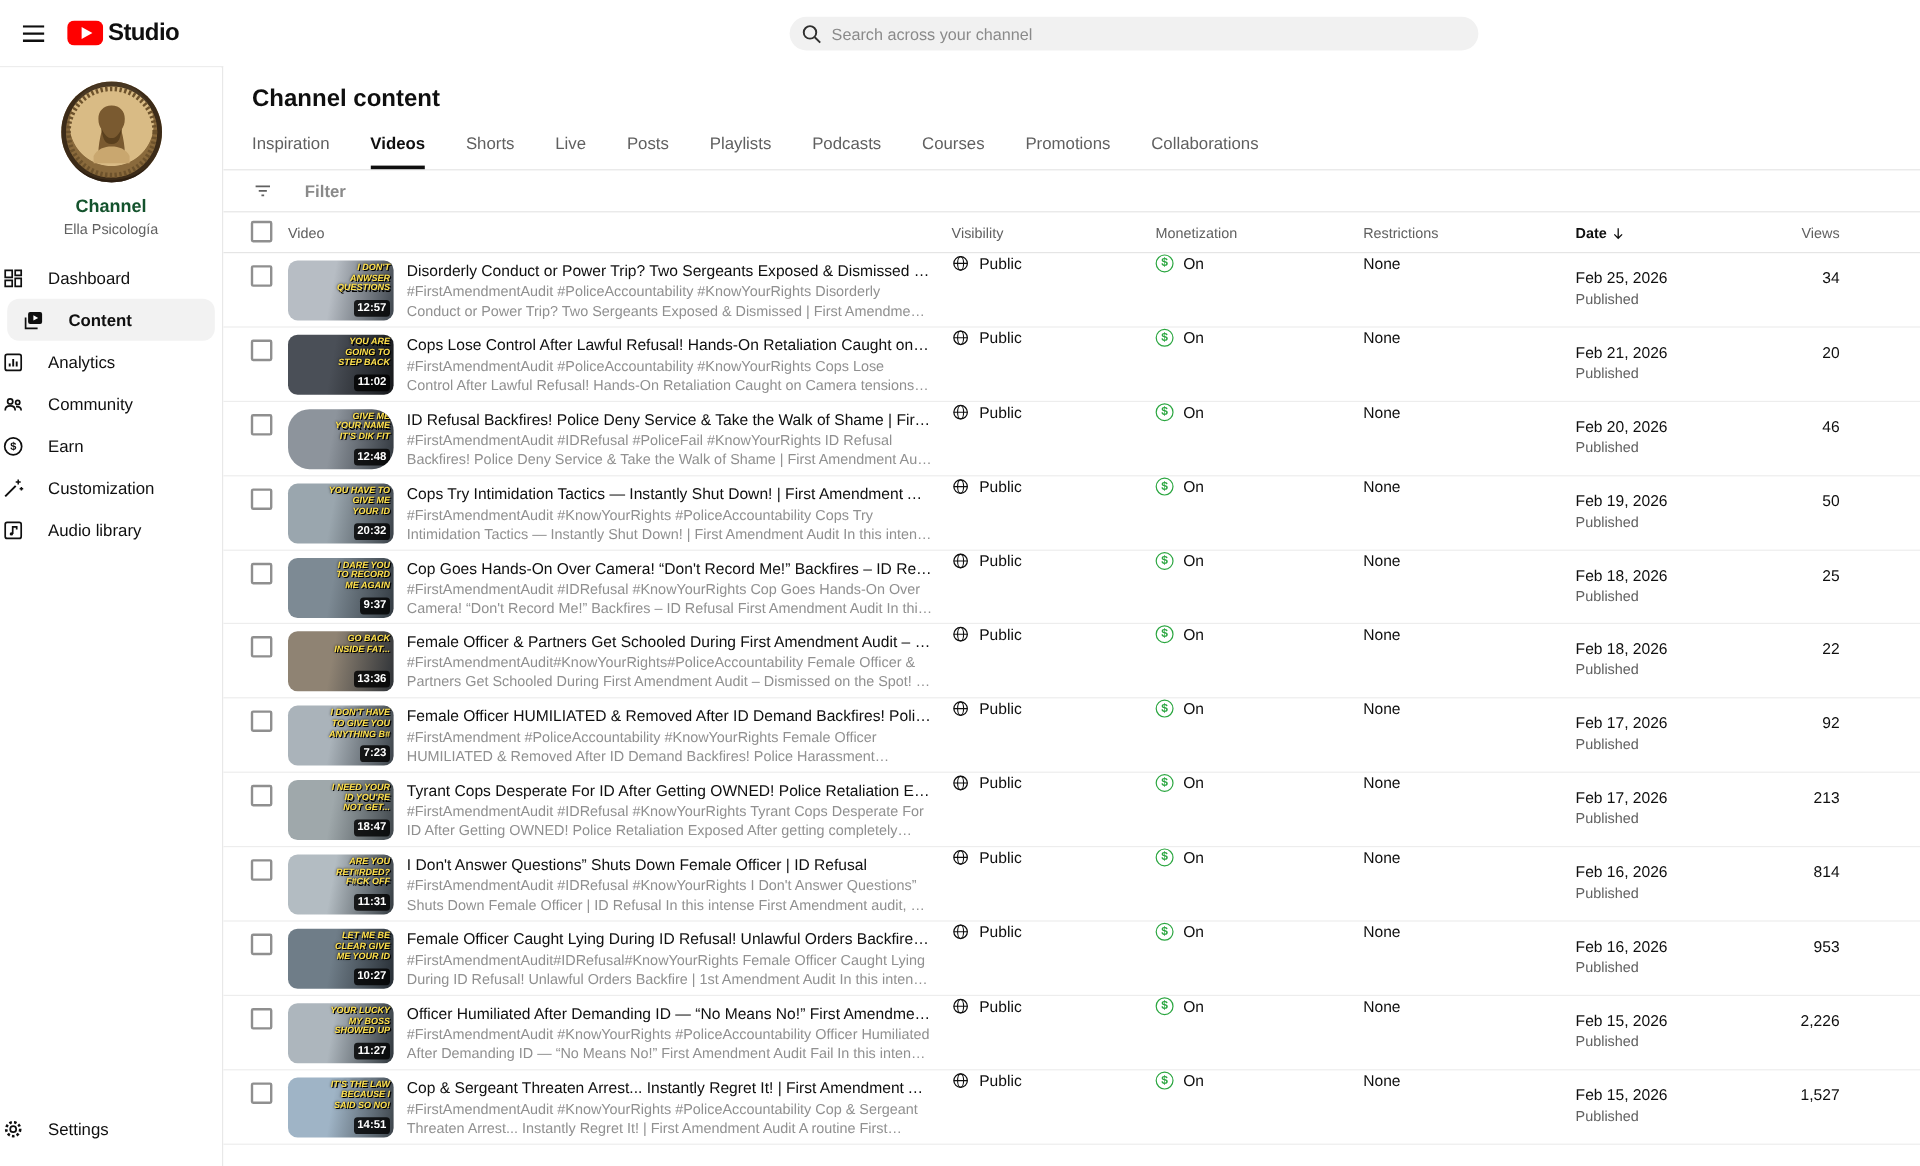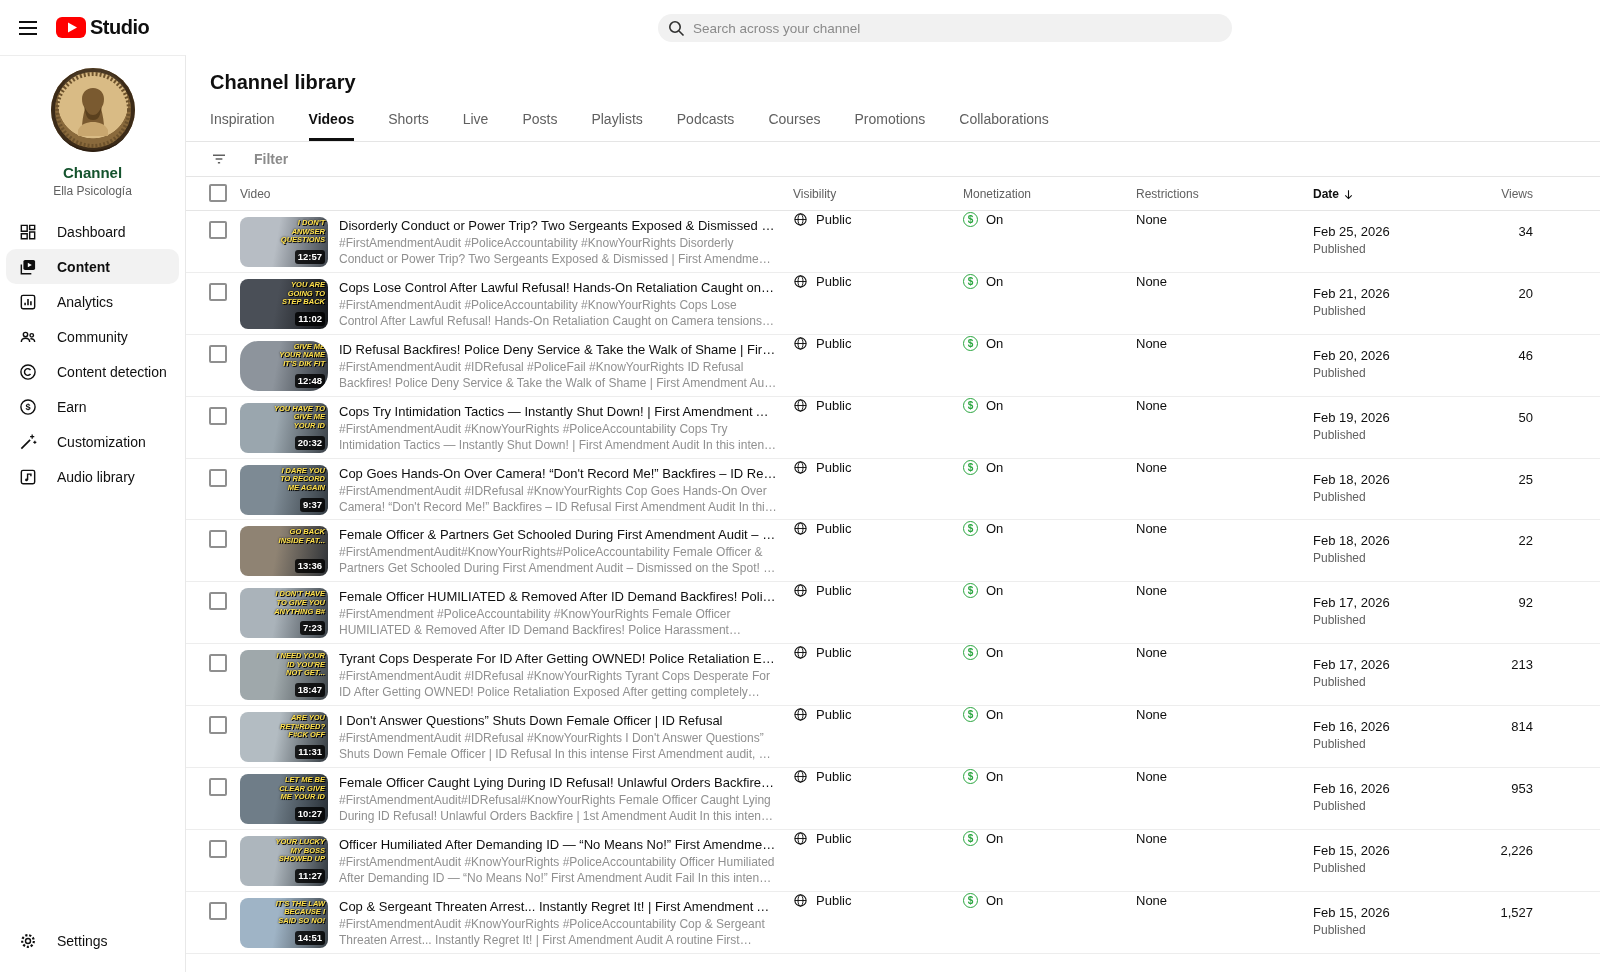--- a/index.html
+++ b/index.html
@@ -23,21 +23,21 @@
   
   .sidebar { grid-area:sidebar; border-right:1px solid #e8e8e8; border-top:1px solid #ededed;
     position:relative; background:#fff; }
   .channel-head { text-align:center; padding-top:12px; }
   .avatar { width:84px; height:84px; border-radius:50%; margin:0 auto; position:relative; overflow:hidden;
     background:radial-gradient(circle at 50% 42%, #d9bb85 0 54%, #8a6a3c 55% 72%, #2e2012 73% 100%); }
   .avatar svg { position:absolute; left:0; top:0; }
   .channel-name { font-size:15px; font-weight:700; margin-top:12px; color:#14532d; }
   .channel-sub { font-size:12px; color:#606060; margin-top:3px; }
   .menu { margin-top:16px; }
-  .menu-item { display:flex; align-items:center; height:35px; padding-left:17px; cursor:pointer;
+  .menu-item { display:flex; align-items:center; height:35px; cursor:pointer;
     font-size:14px; color:#0f0f0f; position:relative; }
   .menu-item .mi-icon { width:22px; height:22px; display:flex; align-items:center; justify-content:center; }
   .menu-item .mi-label { margin-left:18px; }
   .menu-item.active { background:#f2f2f2; border-radius:10px; margin:0 6px; padding-left:11px; font-weight:700; }
   .sidebar-footer { position:absolute; bottom:14px; left:0; width:100%; }
 
   
   .main { grid-area:main; overflow:hidden; background:#fff; }
   .page-title { font-size:20px; font-weight:700; margin:16px 0 0 24px; color:#0f0f0f; }
   .tabs { display:flex; margin-top:17px; padding-left:24px; border-bottom:1px solid #e5e5e5; }
@@ -161,29 +161,20 @@
               <circle cx="16.5" cy="10" r="2.1" fill="none" stroke="#0f0f0f" stroke-width="1.7"></circle>
               <path d="M4 18c0-3 2.3-4.6 5-4.6s5 1.6 5 4.6M14.8 14.2c2.7-.4 5.2 1 5.2 3.8" fill="none" stroke="#0f0f0f" stroke-width="1.7"></path>
             </svg>
           </span>
           <span class="mi-label">Community</span>
         </div>
         <div class="menu-item">
           <span class="mi-icon">
             <svg width="20" height="20" viewBox="0 0 24 24">
               <circle cx="12" cy="12" r="8.5" fill="none" stroke="#0f0f0f" stroke-width="1.7"></circle>
-              <path d="M15 9.6a4 4 0 1 0 0 4.8" fill="none" stroke="#0f0f0f" stroke-width="1.7"></path>
-            </svg>
-          </span>
-          <span class="mi-label">Content detection</span>
-        </div>
-        <div class="menu-item">
-          <span class="mi-icon">
-            <svg width="20" height="20" viewBox="0 0 24 24">
-              <circle cx="12" cy="12" r="8.5" fill="none" stroke="#0f0f0f" stroke-width="1.7"></circle>
               <text x="12" y="16" font-size="11" font-weight="bold" text-anchor="middle" fill="#0f0f0f" font-family="Liberation Sans,sans-serif">$</text>
             </svg>
           </span>
           <span class="mi-label">Earn</span>
         </div>
         <div class="menu-item">
           <span class="mi-icon">
             <svg width="20" height="20" viewBox="0 0 24 24">
               <path d="M4 20L14.5 9.5" stroke="#0f0f0f" stroke-width="2"></path>
               <path d="M17 3v5M14.5 5.5h5M20.2 10.5v3.6M18.4 12.3h3.6" stroke="#0f0f0f" stroke-width="1.5"></path>
@@ -209,21 +200,21 @@
               <circle cx="12" cy="12" r="7" fill="none" stroke="#0f0f0f" stroke-width="2.6" stroke-dasharray="2.6 2.2"></circle>
               <circle cx="12" cy="12" r="3" fill="none" stroke="#0f0f0f" stroke-width="1.7"></circle>
             </svg>
           </span>
           <span class="mi-label">Settings</span>
         </div>
       </div>
   </div>
 
   <div class="main">
-    <h1 class="page-title">Channel library</h1>
+    <h1 class="page-title">Channel content</h1>
 
     <div class="tabs">
         <div class="tab">Inspiration</div>
         <div class="tab active">Videos</div>
         <div class="tab">Shorts</div>
         <div class="tab">Live</div>
         <div class="tab">Posts</div>
         <div class="tab">Playlists</div>
         <div class="tab">Podcasts</div>
         <div class="tab">Courses</div>

